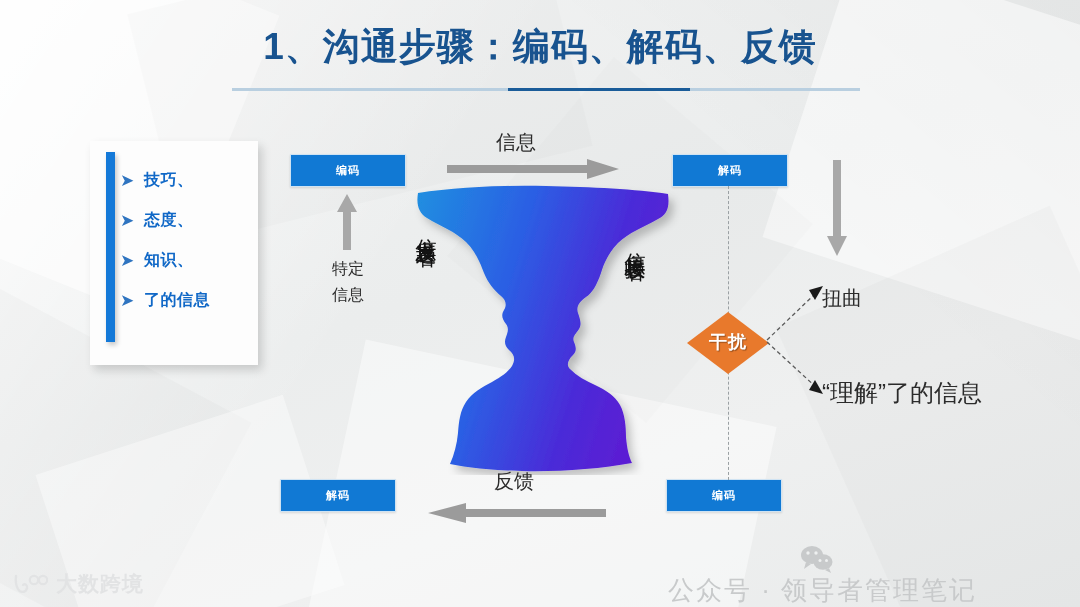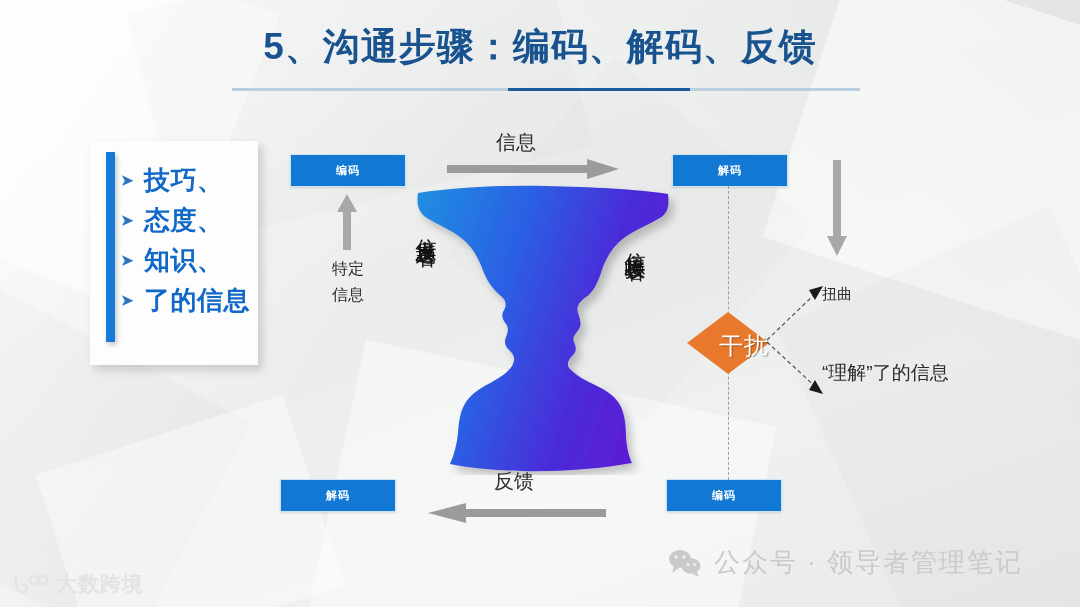--- a/index.html
+++ b/index.html
@@ -80,21 +80,21 @@
     white-space: nowrap;
   }
   .skill-arrow {
     color: #2f74c0;
     font-size: 17px;
     width: 24px;
     line-height: 1;
   }
   .skill-text {
     color: #1068c7;
-    font-size: 26px;
+    font-size: 16px;
     font-weight: bold;
     letter-spacing: 0.5px;
   }
 
   
   .pbox {
     position: absolute;
     color: #ffffff;
     background: #1179d4;
     border: 1px solid #cfe3f3;
@@ -143,36 +143,36 @@
   
   #diamond {
     position: absolute;
     left: 687px; top: 312px;
     width: 82px; height: 62px;
   }
   #diamond-label {
     position: absolute;
     left: 687px; top: 330px;
     width: 82px;
-    text-align: right;
+    text-align: center;
     color: #ffffff;
-    font-size: 24px;
-    font-weight: normal;
+    font-size: 18px;
+    font-weight: bold;
     letter-spacing: 1px;
     text-shadow: 1px 1px 1px rgba(0,0,0,0.35);
   }
 
   
   #label-distort {
     position: absolute; left: 822px; top: 285px;
-    font-size: 15px; color: #2b2b2b; white-space: nowrap;
+    font-size: 20px; color: #2b2b2b; white-space: nowrap;
   }
   #label-understood {
-    position: absolute; left: 822px; top: 360px;
-    font-size: 19px; color: #2b2b2b; white-space: nowrap;
+    position: absolute; left: 822px; top: 377px;
+    font-size: 24px; color: #2b2b2b; white-space: nowrap;
   }
   #branch-svg { position: absolute; left: 765px; top: 278px; width: 70px; height: 125px; }
 
   
   #figure { position: absolute; left: 396px; top: 185px; width: 296px; height: 290px; }
 
   .vlabel {
     position: absolute;
     writing-mode: vertical-rl;
     text-orientation: upright;
@@ -186,20 +186,21 @@
 
   
   #wechat-wm {
     position: absolute;
     left: 668px; top: 545px;
     display: flex; align-items: center;
     color: #c8cacb;
     font-size: 26px;
     letter-spacing: 2px;
     white-space: nowrap;
+    flex-direction: column;
   }
   #wechat-icon { margin-right: 12px; display: inline-flex; }
   #brand-wm {
     position: absolute;
     left: 12px; top: 570px;
     display: flex; align-items: center;
     color: #e2e3e4;
     font-size: 21px;
     font-weight: bold;
     letter-spacing: 1px;
@@ -214,21 +215,21 @@
 
   <div class="facet f1"></div>
   <div class="facet f2"></div>
   <div class="facet f3"></div>
   <div class="facet f4"></div>
   <div class="facet f5"></div>
   <div class="facet f6"></div>
   <div class="facet f7"></div>
   <div class="facet f8"></div>
 
-  <div id="title">5、沟通步骤：编码、解码、反馈</div>
+  <div id="title">1、沟通步骤：编码、解码、反馈</div>
   <div id="title-rule"></div>
 
   <div id="skills-card"></div>
   <div id="skills-bar"></div>
   <div id="skills-list">
     <div class="skill-row">
       <span class="skill-arrow">➤</span>
       <span class="skill-text">技巧、</span>
     </div>
     <div class="skill-row">

